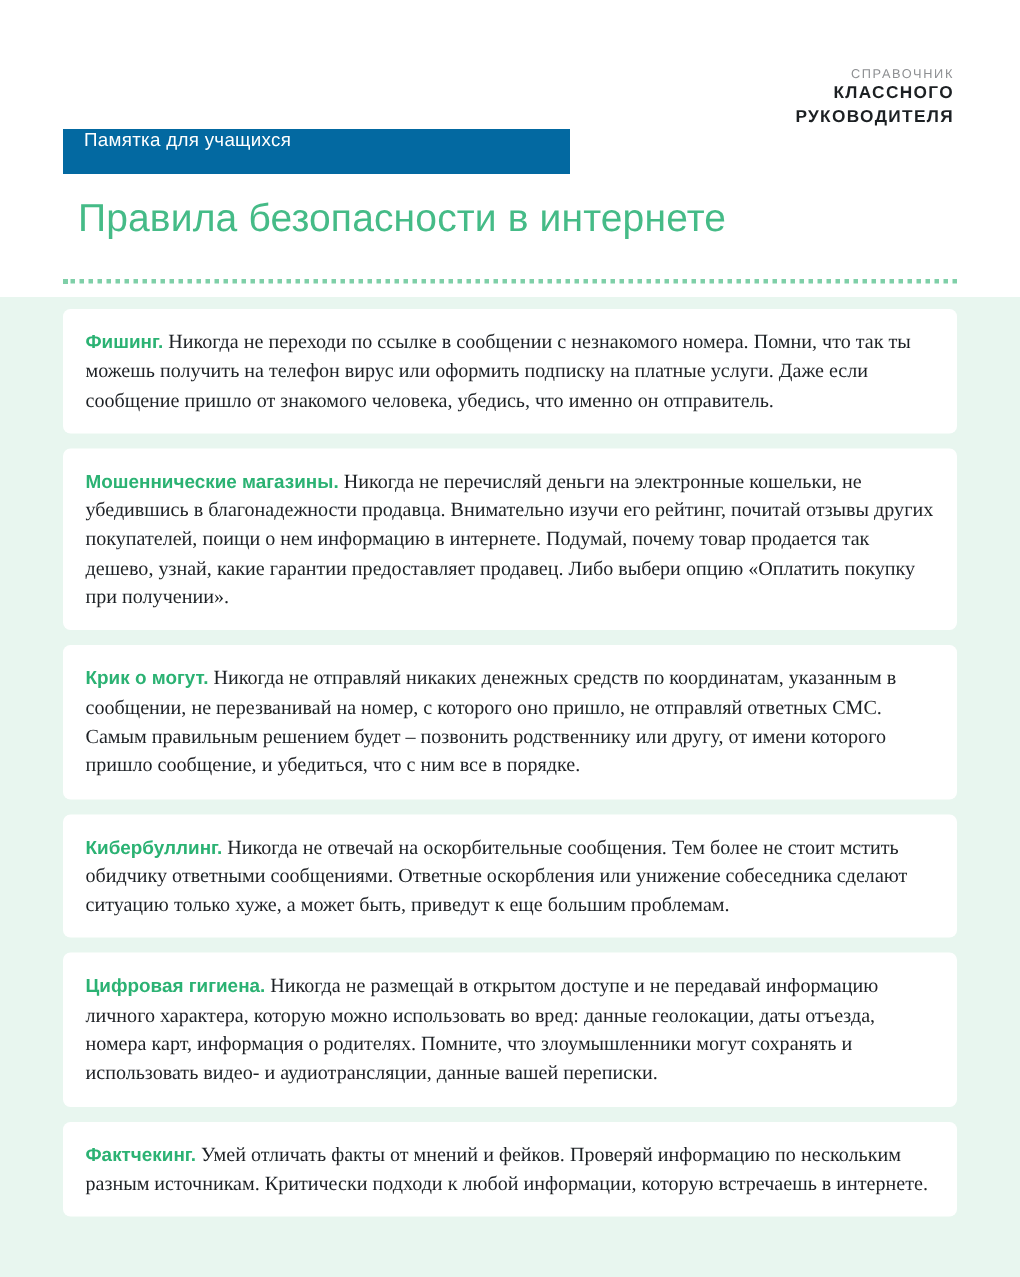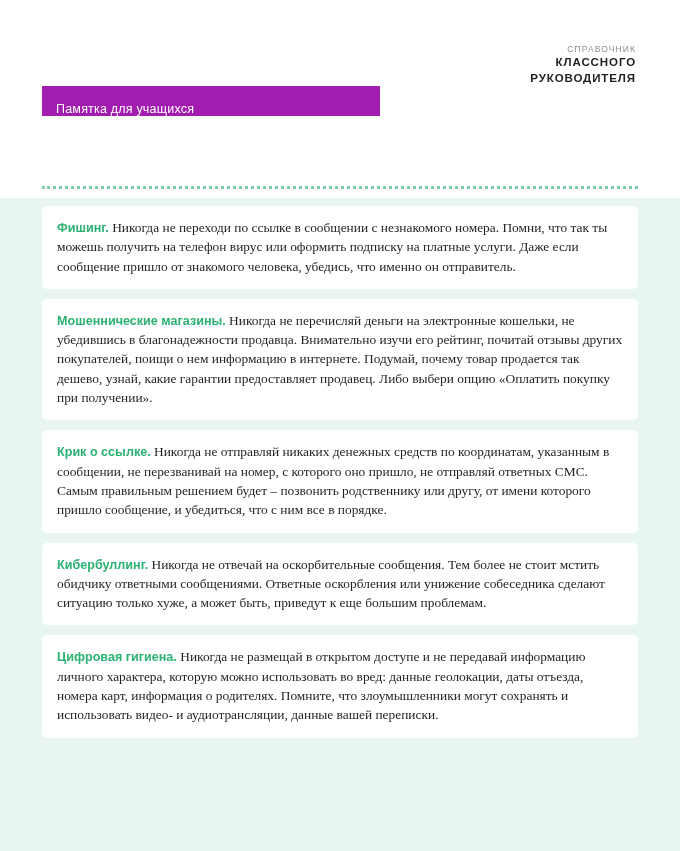--- a/index.html
+++ b/index.html
@@ -47,23 +47,23 @@
     margin-top: 2px;
     text-align: right;
   }
 
   .badge {
     position: absolute;
     left: 42px;
     top: 86px;
     width: 338px;
     height: 30px;
-    background: #a21caf;
+    background: #0369a1;
     display: flex;
-    align-items: flex-end;
+    align-items: flex-start;
     padding-left: 14px;
     box-sizing: border-box;
   }
   .badge span {
     font-family: "Liberation Sans", sans-serif;
     font-size: 12.5px;
     color: #ffffff;
     letter-spacing: 0.2px;
   }
 
@@ -135,36 +135,40 @@
   <div class="brand">
     <div class="brand-top">СПРАВОЧНИК</div>
     <div class="brand-main">КЛАССНОГО</div>
     <div class="brand-main">РУКОВОДИТЕЛЯ</div>
   </div>
 
   <div class="badge">
     <span>Памятка для учащихся</span>
   </div>
 
+  <div class="title">Правила безопасности в интернете</div>
 
   <div class="divider"></div>
 
   <div class="panel"></div>
 
   <div class="cards">
     <div class="card">
       <p><span class="lead">Фишинг.</span><span> Никогда не переходи по ссылке в сообщении с незнакомого номера. Помни, что так ты можешь получить на телефон вирус или оформить подписку на платные услуги. Даже если сообщение пришло от знакомого человека, убедись, что именно он отправитель.</span></p>
     </div>
     <div class="card">
       <p><span class="lead">Мошеннические магазины.</span><span> Никогда не перечисляй деньги на электронные кошельки, не убедившись в благонадежности продавца. Внимательно изучи его рейтинг, почитай отзывы других покупателей, поищи о нем информацию в интернете. Подумай, почему товар продается так дешево, узнай, какие гарантии предоставляет продавец. Либо выбери опцию «Оплатить покупку при получении».</span></p>
     </div>
     <div class="card">
-      <p><span class="lead">Крик о ссылке.</span><span> Никогда не отправляй никаких денежных средств по координатам, указанным в сообщении, не перезванивай на номер, с которого оно пришло, не отправляй ответных СМС. Самым правильным решением будет – позвонить родственнику или другу, от имени которого пришло сообщение, и убедиться, что с ним все в порядке.</span></p>
+      <p><span class="lead">Крик о могут.</span><span> Никогда не отправляй никаких денежных средств по координатам, указанным в сообщении, не перезванивай на номер, с которого оно пришло, не отправляй ответных СМС. Самым правильным решением будет – позвонить родственнику или другу, от имени которого пришло сообщение, и убедиться, что с ним все в порядке.</span></p>
     </div>
     <div class="card">
       <p><span class="lead">Кибербуллинг.</span><span> Никогда не отвечай на оскорбительные сообщения. Тем более не стоит мстить обидчику ответными сообщениями. Ответные оскорбления или унижение собеседника сделают ситуацию только хуже, а может быть, приведут к еще большим проблемам.</span></p>
     </div>
     <div class="card">
       <p><span class="lead">Цифровая гигиена.</span><span> Никогда не размещай в открытом доступе и не передавай информацию личного характера, которую можно использовать во вред: данные геолокации, даты отъезда, номера карт, информация о родителях. Помните, что злоумышленники могут сохранять и использовать видео- и аудиотрансляции, данные вашей переписки.</span></p>
     </div>
+    <div class="card">
+      <p><span class="lead">Фактчекинг.</span><span> Умей отличать факты от мнений и фейков. Проверяй информацию по нескольким разным источникам. Критически подходи к любой информации, которую встречаешь в интернете.</span></p>
+    </div>
   </div>
 
 </div>
 
 </body></html>

